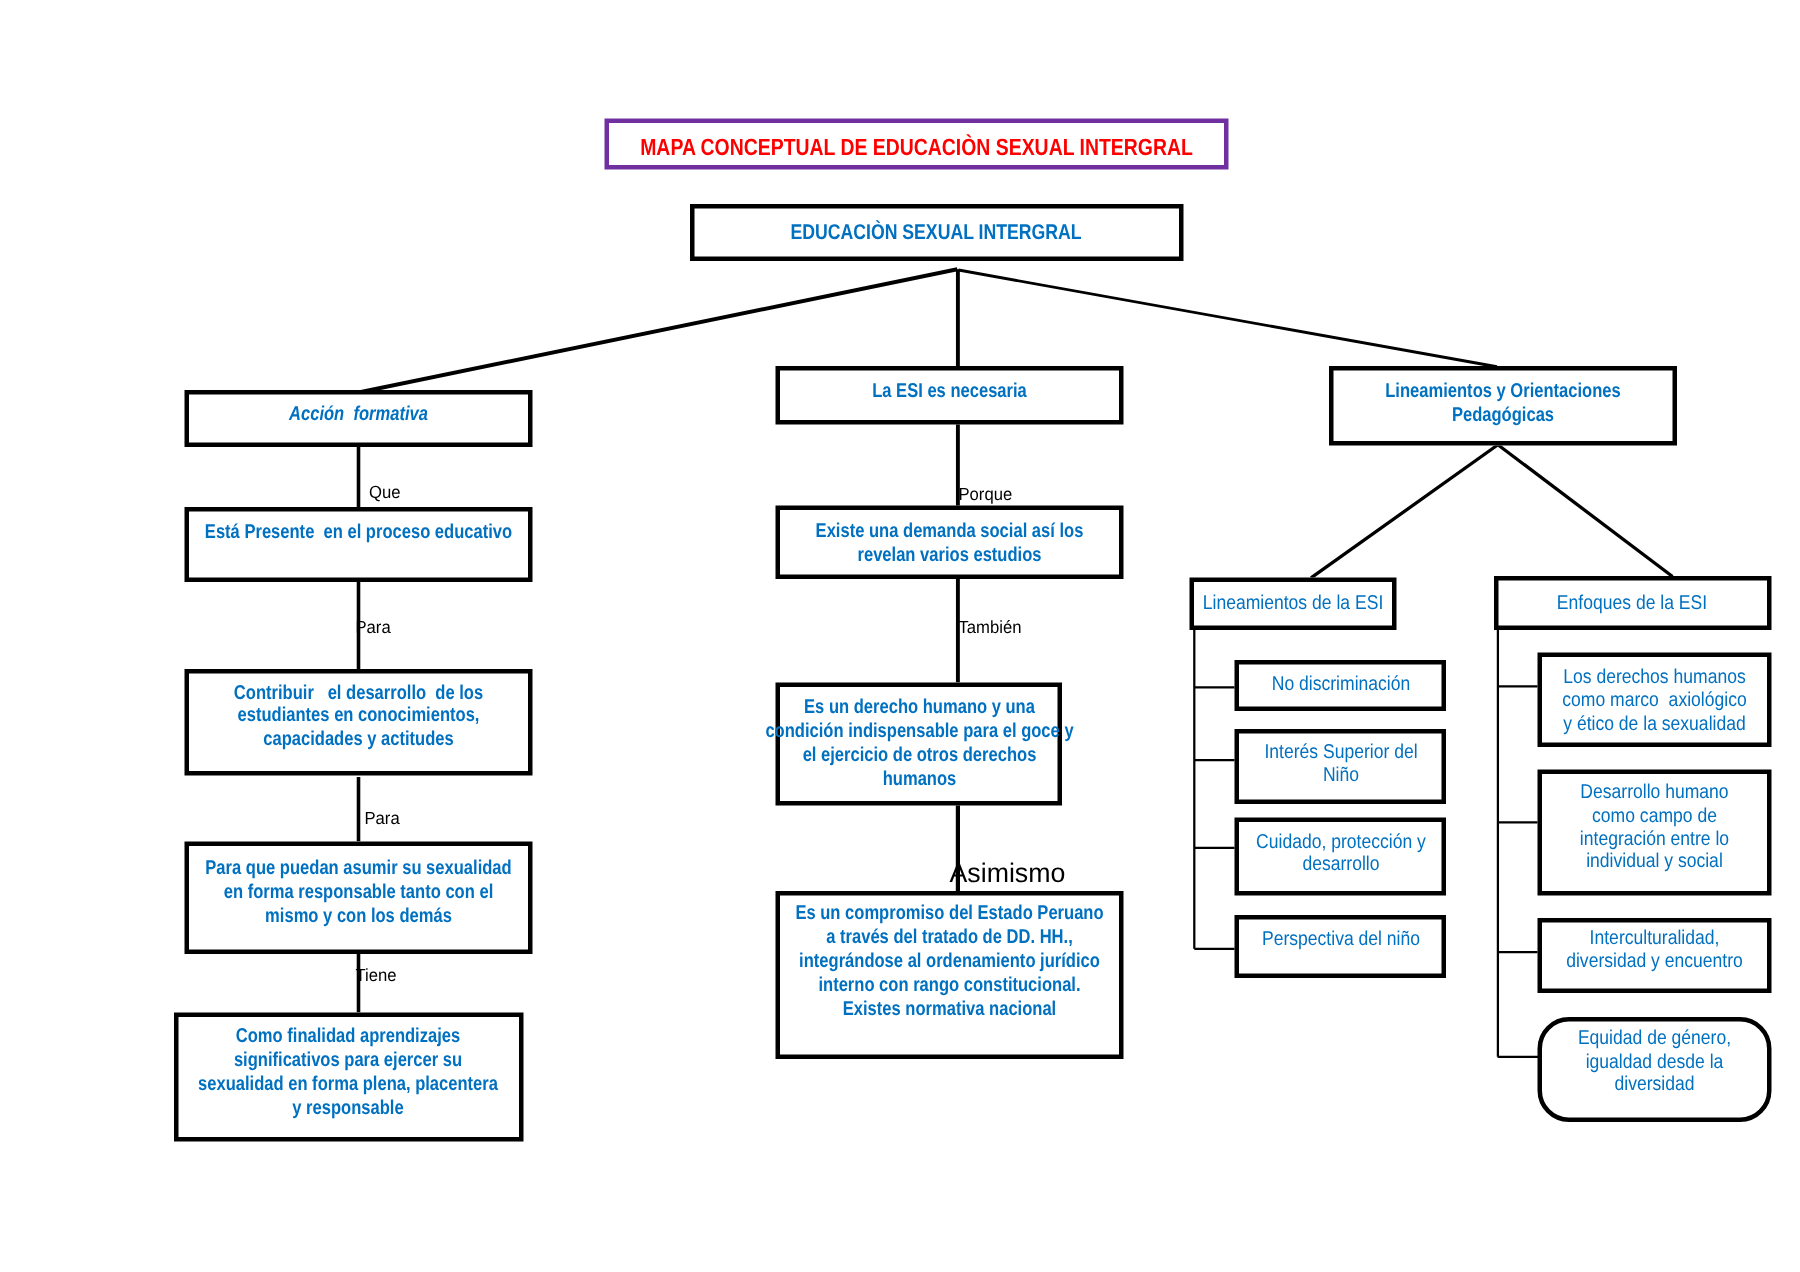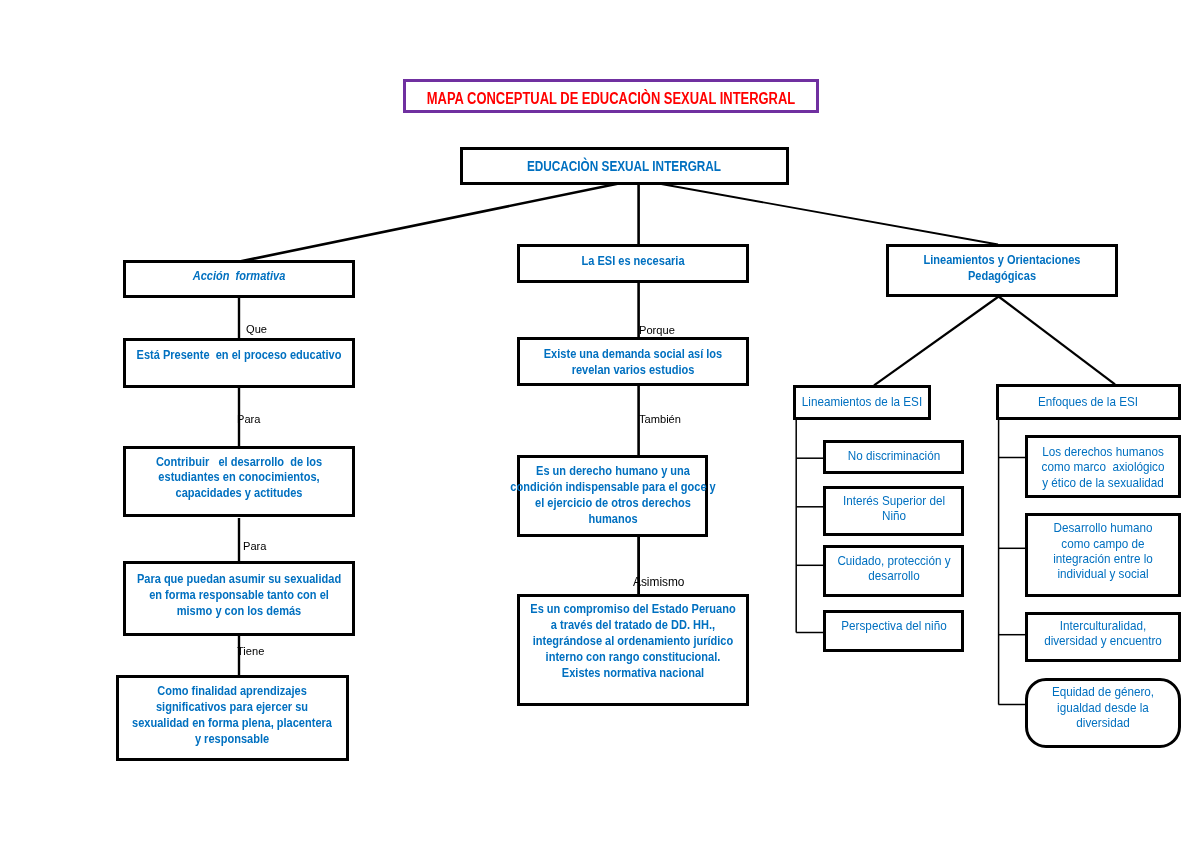--- a/index.html
+++ b/index.html
@@ -59,21 +59,21 @@
       <path d="M998.4 548.3 L1025.8 548.3" stroke-width="1.5"></path>
       <path d="M998.4 634.7 L1025.8 634.7" stroke-width="1.5"></path>
       <path d="M998.4 704.5 L1025.8 704.5" stroke-width="1.5"></path>
     </g>
   </svg>
 
   <div id="title-box" style="left:403.2px;top:79px;width:415.6px;height:33.9px;">
     <span class="txt" style="--dy:2.6px;">MAPA CONCEPTUAL DE EDUCACIÒN SEXUAL INTERGRAL</span>
   </div>
 
-  <div class="node" style="left:459.9px;top:147px;width:329px;height:37.9px;padding-left:16px;">
+  <div class="node" style="left:459.9px;top:136px;width:329px;height:37.9px;padding-left:16px;">
     <span class="txt" style="font-size:14.2px;--dy:1px;">EDUCACIÒN SEXUAL INTERGRAL</span>
   </div>
 
   <div class="node" style="left:122.5px;top:260.3px;width:232.5px;height:38px;font-style:italic;">
     <span class="txt" style="--dy:-2.9px">Acción  formativa</span>
   </div>
   <div class="conn-label" style="left:246.4px;top:323.3px;">Que</div>
   <div class="node" style="left:122.5px;top:337.5px;width:232.5px;height:50px;">
     <span class="txt" style="--dy:-8.2px">Está Presente  en el proceso educativo</span>
   </div>
@@ -105,21 +105,21 @@
     <span class="txt" style="--dy:-0.3px">Existe una demanda social así los
 revelan varios estudios</span>
   </div>
   <div class="conn-label" style="left:638.7px;top:413.4px;">También</div>
   <div class="node" style="left:517.4px;top:454.5px;width:191px;height:82.6px;">
     <span class="txt" style="--dy:-0.8px">Es un derecho humano y una
 condición indispensable para el goce y
 el ejercicio de otros derechos
 humanos</span>
   </div>
-  <div class="conn-label" style="left:633.1px;top:575.1px;font-size:12px;line-height:14.3px;transform:scaleX(0.99);">Asimismo</div>
+  <div class="conn-label" style="left:633.1px;top:575.1px;font-size:18px;line-height:14.3px;transform:scaleX(0.99);">Asimismo</div>
   <div class="node" style="left:517.4px;top:593.5px;width:231.7px;height:112.8px;">
     <span class="txt" style="--dy:-9.4px">Es un compromiso del Estado Peruano
 a través del tratado de DD. HH.,
 integrándose al ordenamiento jurídico
 interno con rango constitucional.
 Existes normativa nacional</span>
   </div>
 
   <div class="node" style="left:886px;top:243.5px;width:232.2px;height:53.2px;">
     <span class="txt" style="--dy:-1.6px">Lineamientos y Orientaciones

